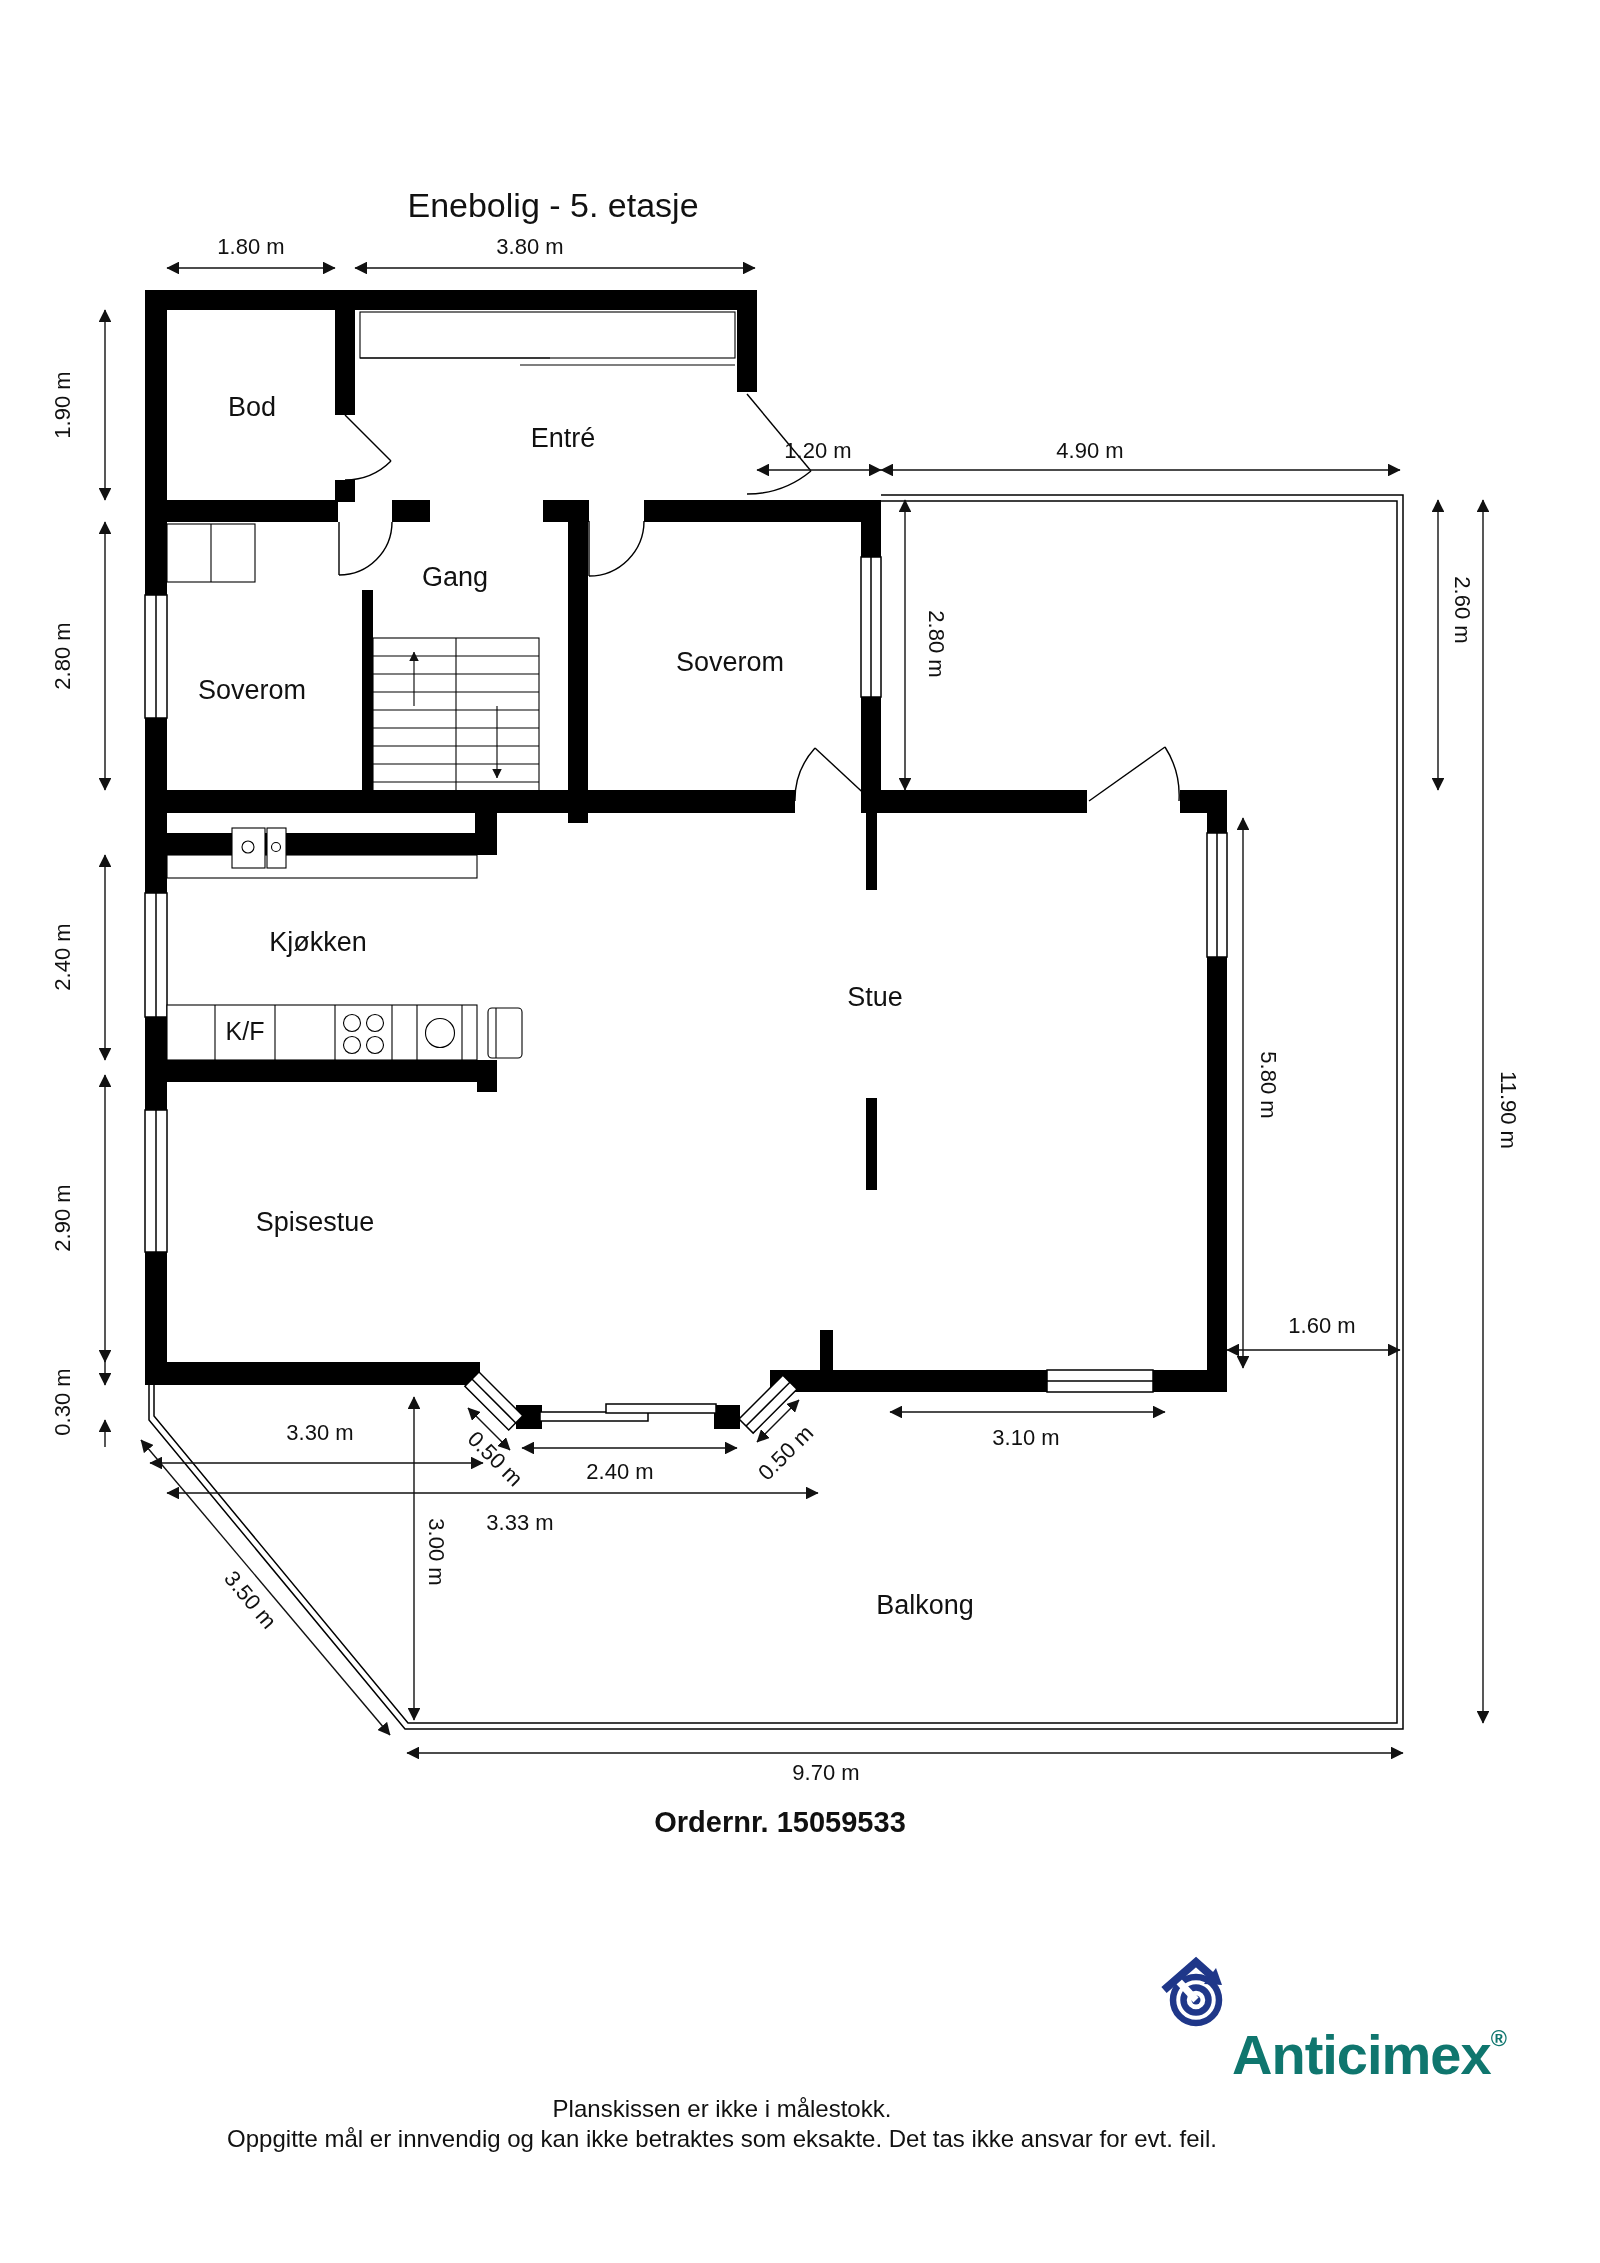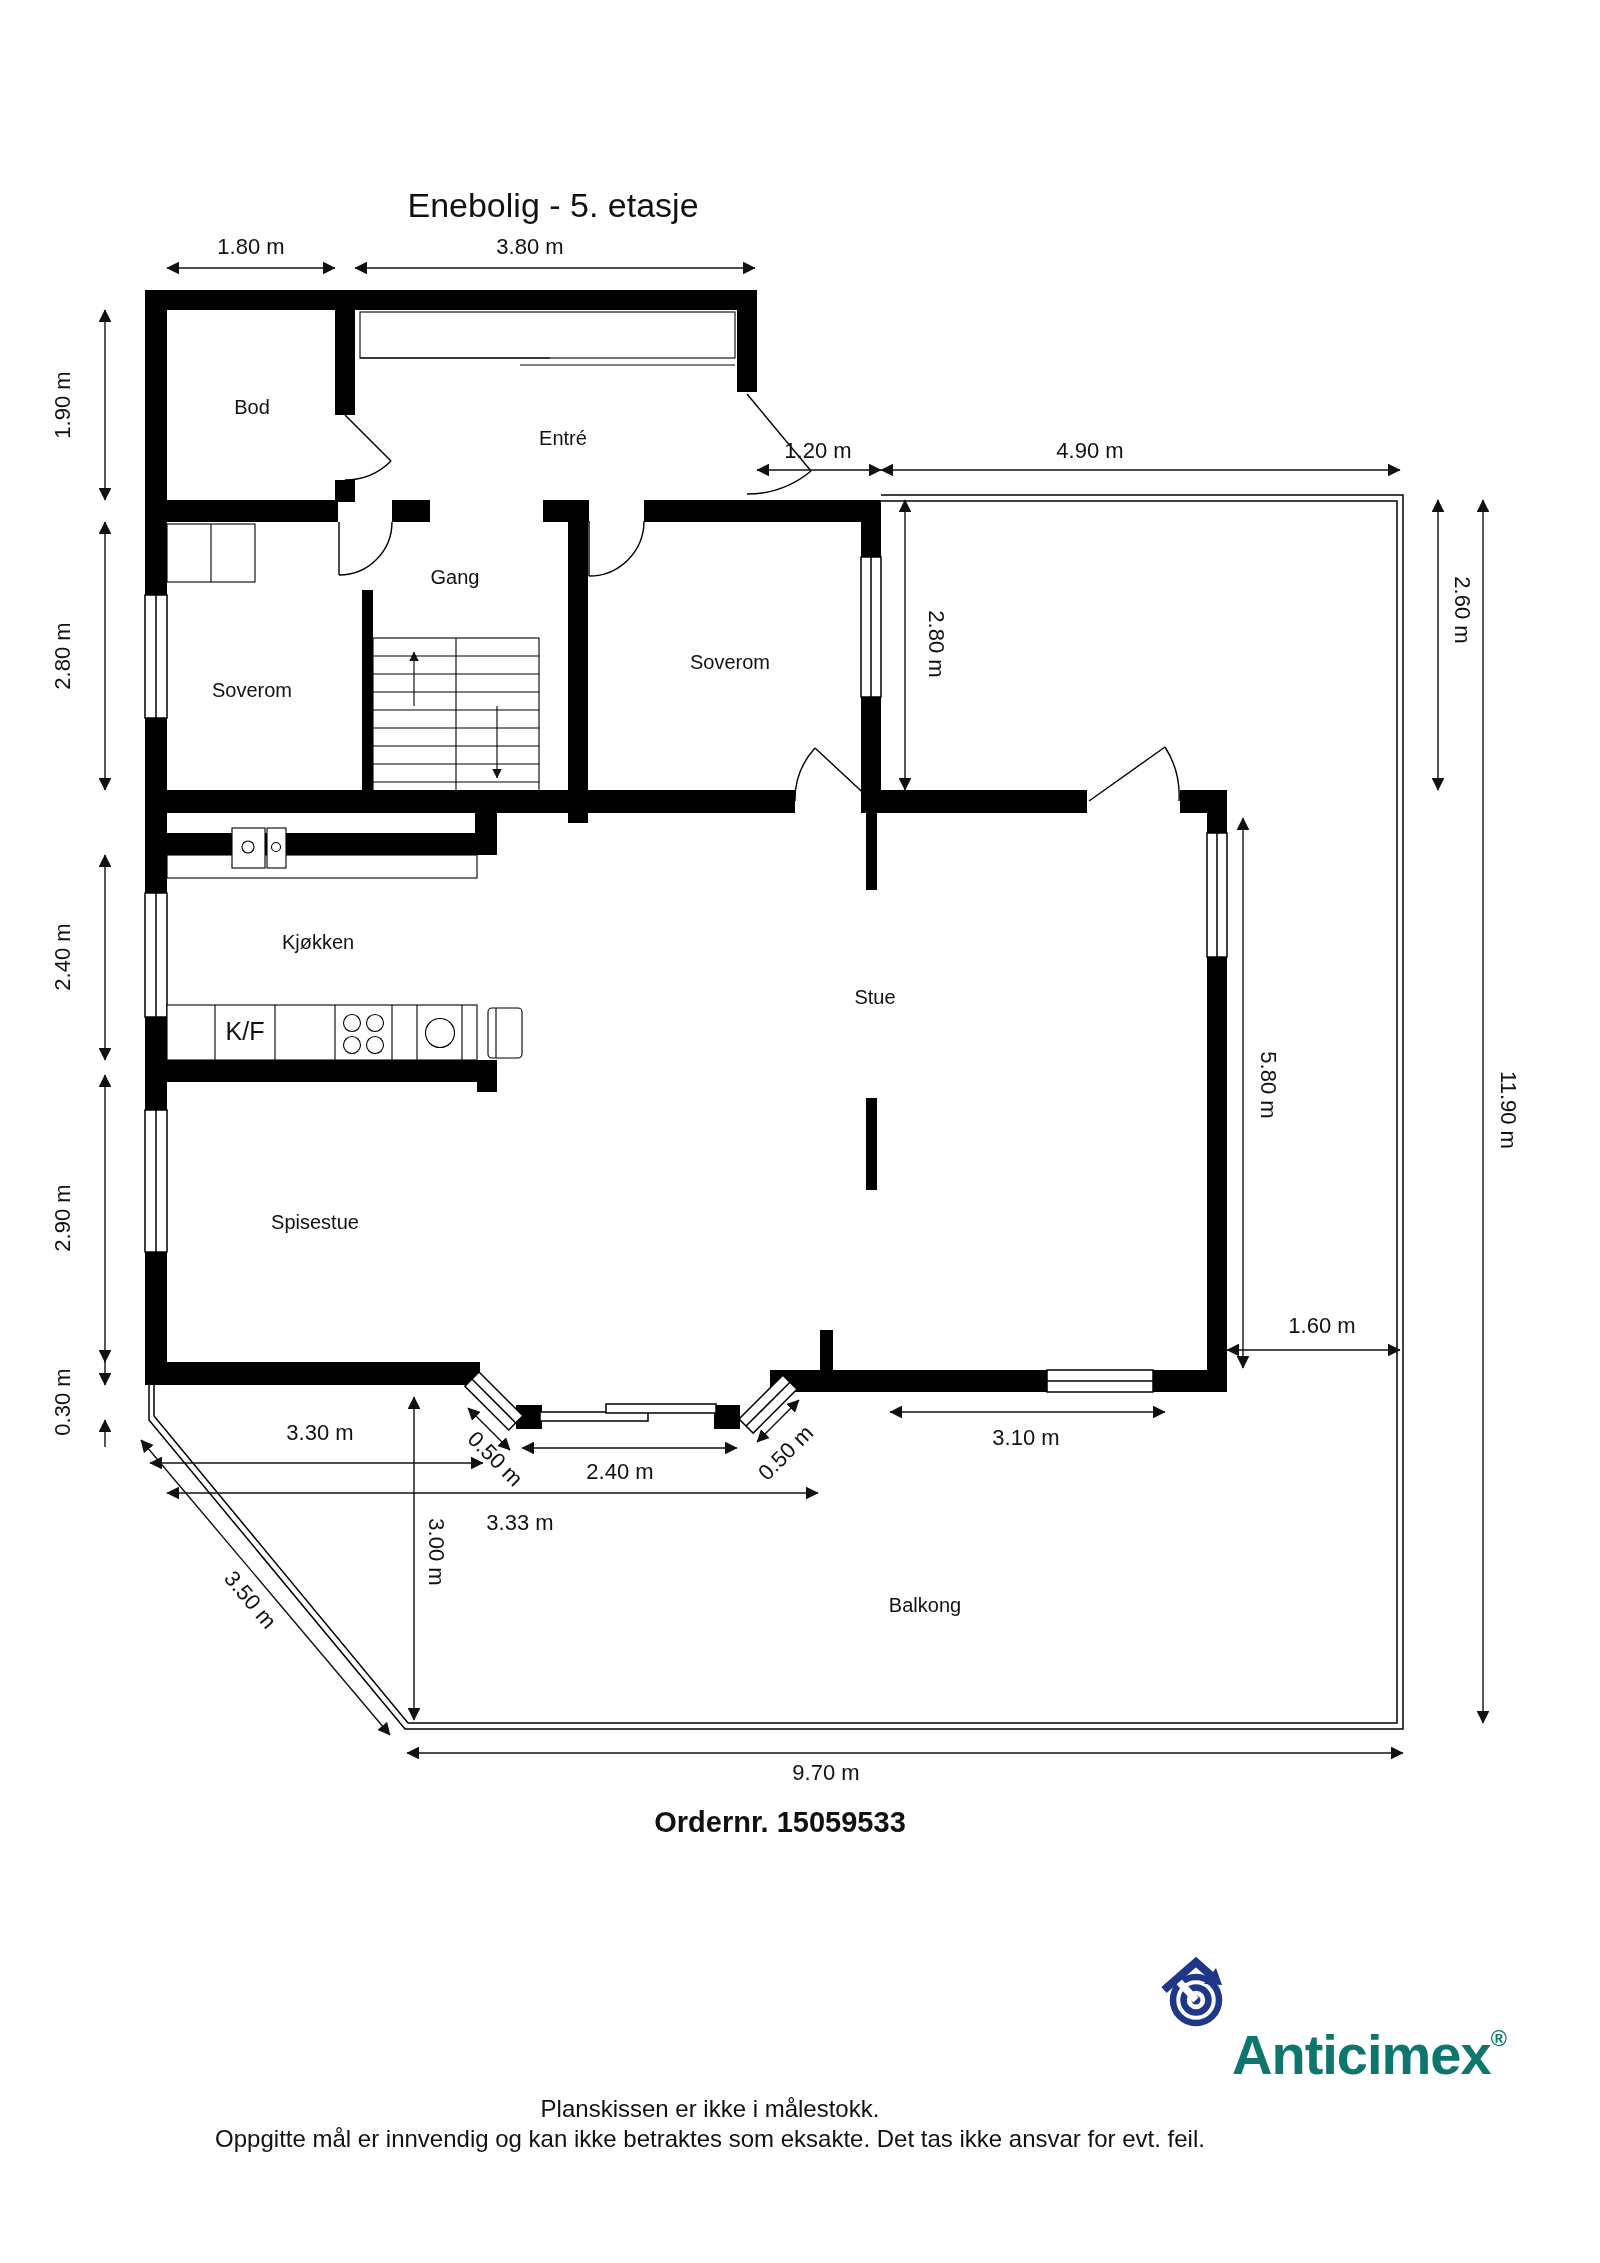--- a/index.html
+++ b/index.html
@@ -5,29 +5,29 @@
   html,body{margin:0;padding:0;background:#ffffff;}
   body{width:1600px;height:2263px;position:relative;overflow:hidden;
        font-family:"Liberation Sans","DejaVu Sans",sans-serif;color:#111;}
   .page{position:absolute;inset:0;}
   .title{position:absolute;left:553px;top:100px;transform:translate(-50%,-50%);
          font-size:43px;letter-spacing:0px;white-space:nowrap;}
   .subtitle{position:absolute;left:553px;top:205px;transform:translate(-50%,-50%);
          font-size:34px;white-space:nowrap;}
   svg{position:absolute;left:0;top:0;}
   .lbl{position:absolute;transform:translate(-50%,-50%);font-size:22px;white-space:nowrap;}
-  .room{font-size:20px;text-align:right;}
+  .room{font-size:27px;text-align:right;}
   .r90{transform:translate(-50%,-50%) rotate(90deg);}
   .rm90{transform:translate(-50%,-50%) rotate(-90deg);}
   .r45{transform:translate(-50%,-50%) rotate(45deg);}
   .rm45{transform:translate(-50%,-50%) rotate(-45deg);}
   .r50{transform:translate(-50%,-50%) rotate(50deg);}
   .ordernr{position:absolute;left:780px;top:1822px;transform:translate(-50%,-50%);font-size:29px;font-weight:bold;}
   .footer{position:absolute;left:0;top:2094px;width:1420px;text-align:center;
-          font-size:24px;line-height:30px;}
+          font-size:24px;line-height:30px;padding-left:12px;}
   .brandtext{position:absolute;left:1232px;top:2022px;font-size:56px;font-weight:bold;
              letter-spacing:-1px;white-space:nowrap;}
   .brandreg{font-size:22px;vertical-align:28px;font-weight:bold;}
 </style>
 </head>
 <body>
 
 <div class="page">
 
   <div class="subtitle">Enebolig - 5. etasje</div>

